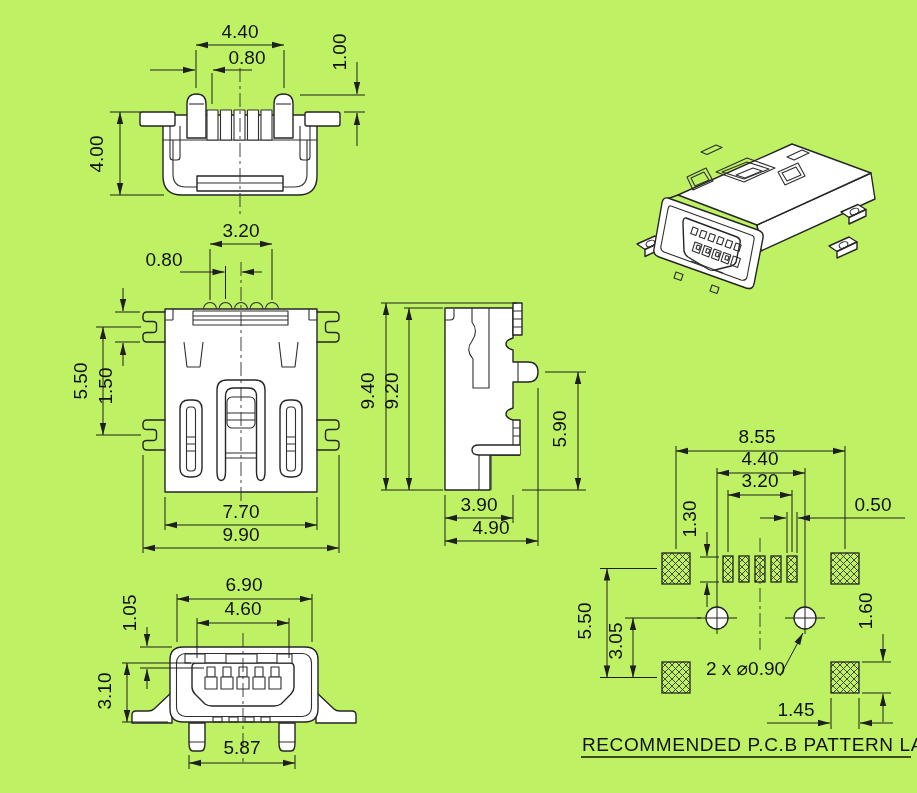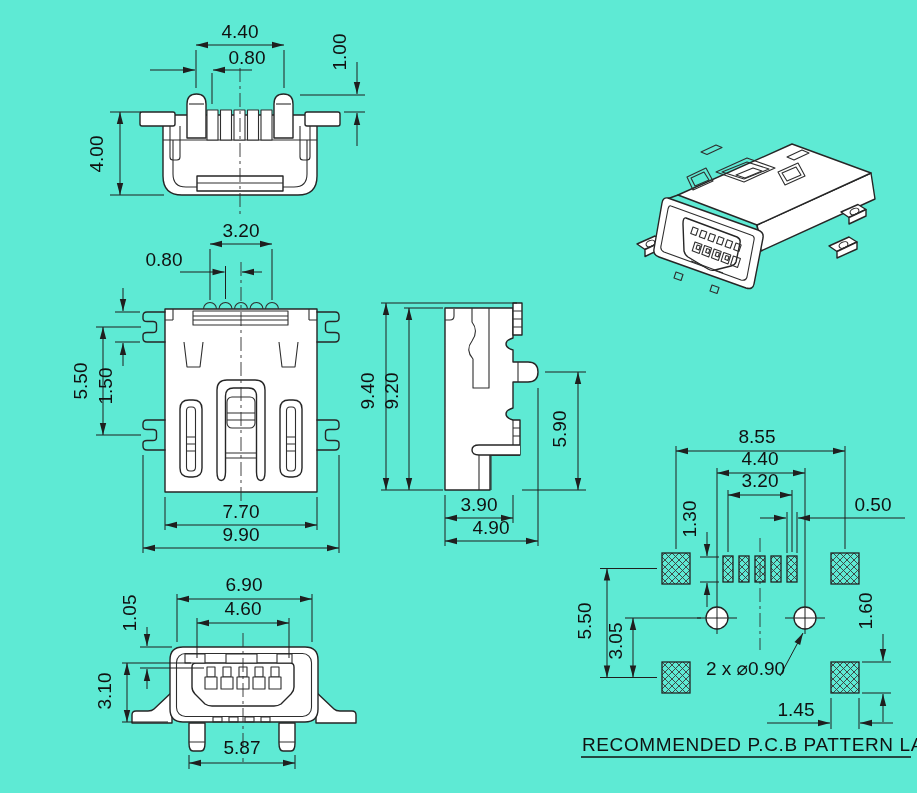--- a/index.html
+++ b/index.html
@@ -1,16 +1,16 @@
 <!DOCTYPE html>
 <html><head>
 <meta charset="utf-8">
 <style>
   html,body{margin:0;padding:0;background:#fff;}
-  .sheet{position:relative;width:917px;height:793px;background:#5eead4;overflow:hidden;
+  .sheet{position:relative;width:917px;height:793px;background:#bef264;overflow:hidden;
          font-family:"Liberation Sans", sans-serif;}
   svg{position:absolute;left:0;top:0;}
   .part{fill:none;stroke:#262626;stroke-width:1.4;stroke-linejoin:round;stroke-linecap:round;}
   .partf{fill:#ffffff;stroke:#262626;stroke-width:1.4;stroke-linejoin:round;}
   .thin{fill:none;stroke:#2e2e2e;stroke-width:1.1;stroke-linejoin:round;}
   .dim{fill:none;stroke:#1f1f1f;stroke-width:1;}
   .cl{fill:none;stroke:#2e2e2e;stroke-width:0.9;stroke-dasharray:14 4 3 4;}
   .dtx{font-size:19px;fill:#111;}
   .ttl{font-size:19px;fill:#111;letter-spacing:0.6px;}
   .pad{fill:url(#xh);stroke:#222;stroke-width:1.3;}

